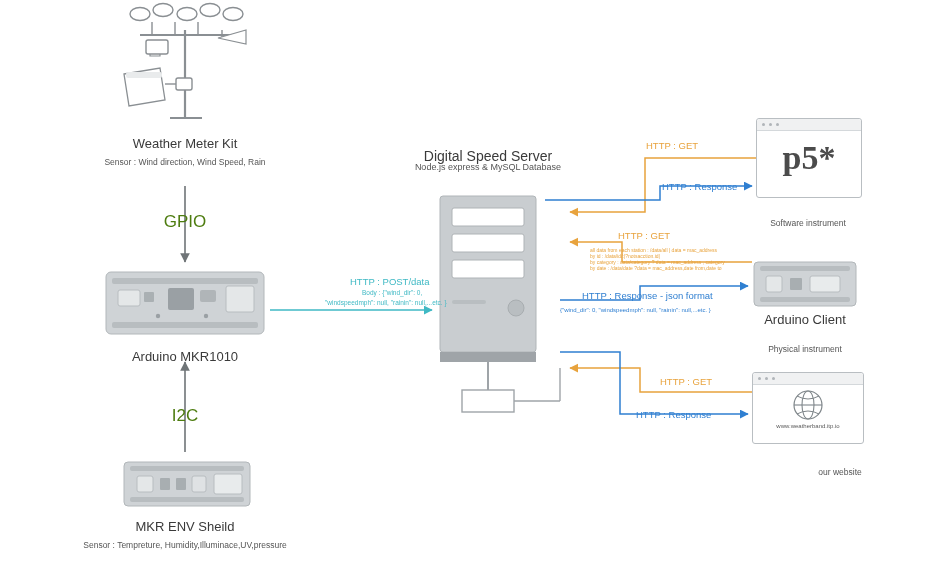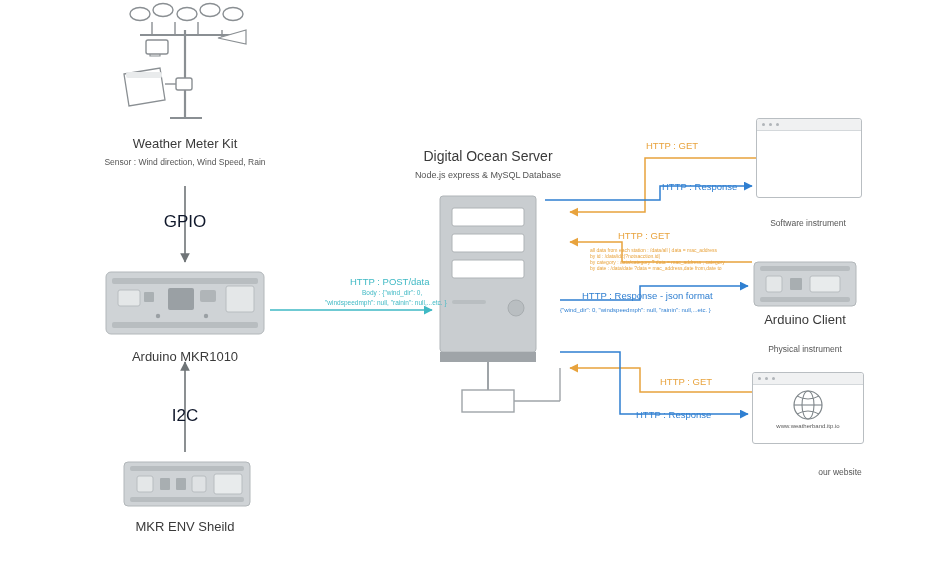--- a/index.html
+++ b/index.html
@@ -26,21 +26,21 @@
     white-space: nowrap;
   }
   .lbl-sub {
     font-size: 8.5px;
     color: #555555;
     text-align: center;
     white-space: nowrap;
   }
   .lbl-big {
     font-size: 17px;
-    color: #0f172a;
+    color: #4d7c0f;
     text-align: center;
     white-space: nowrap;
   }
   .lbl-proto {
     font-size: 9.5px;
     white-space: nowrap;
   }
   .lbl-tiny {
     font-size: 5px;
     line-height: 6px;
@@ -204,20 +204,21 @@
       <rect x="810" y="276" width="30" height="16" rx="2" fill="#e8ebec" stroke="#b8bdc0"></rect>
     </g>
   </svg>
 
   <div class="abs browser" style="left:756px; top:118px; width:104px; height:78px;">
     <div class="browser-bar">
       <span class="dot" style="left:5px;"></span>
       <span class="dot" style="left:12px;"></span>
       <span class="dot" style="left:19px;"></span>
     </div>
+    <div class="p5-logo">p5*</div>
   </div>
 
   <div class="abs browser" style="left:752px; top:372px; width:110px; height:70px;">
     <div class="browser-bar">
       <span class="dot" style="left:5px;"></span>
       <span class="dot" style="left:12px;"></span>
       <span class="dot" style="left:19px;"></span>
     </div>
     <div style="position:relative; height:58px;">
       <svg width="110" height="38" style="display:block; margin:0 auto;">
@@ -234,27 +235,28 @@
   <div class="abs lbl-sub" style="left:70px; top:157px; width:230px;">Sensor : Wind direction, Wind Speed, Rain</div>
   <div class="abs lbl-title" style="left:85px; top:136px; width:200px;">Weather Meter Kit</div>
 
   <div class="abs lbl-big" style="left:135px; top:212px; width:100px;">GPIO</div>
 
   <div class="abs lbl-title" style="left:85px; top:349px; width:200px;">Arduino MKR1010</div>
 
   <div class="abs lbl-big" style="left:135px; top:406px; width:100px;">I2C</div>
 
   <div class="abs lbl-title" style="left:85px; top:519px; width:200px;">MKR ENV Sheild</div>
+  <div class="abs lbl-sub" style="left:55px; top:540px; width:260px;">Sensor : Tempreture, Humidity,Illuminace,UV,pressure</div>
 
   <div class="abs lbl-proto teal" style="left:308px; top:276px;">HTTP : POST/data</div>
   <div class="abs lbl-tiny teal" style="left:320px; top:290px; font-size:6.5px;">Body : {"wind_dir": 0,</div>
   <div class="abs lbl-tiny teal" style="left:283px; top:300px; font-size:6.5px;">"windspeedmph": null, "rainin": null,...etc. }</div>
 
-  <div class="abs lbl-title" style="left:388px; top:148px; width:200px; font-size:14px;">Digital Ocean Server</div>
-  <div class="abs lbl-sub" style="left:388px; top:170px; width:200px; font-size:9px;">Node.js express &amp; MySQL Database</div>
+  <div class="abs lbl-title" style="left:388px; top:148px; width:200px; font-size:14px;">Digital Speed Server</div>
+  <div class="abs lbl-sub" style="left:388px; top:162px; width:200px; font-size:9px;">Node.js express &amp; MySQL Database</div>
 
   <div class="abs lbl-proto orange" style="left:646px; top:140px;">HTTP : GET</div>
   <div class="abs lbl-proto blue" style="left:662px; top:181px;">HTTP : Response</div>
 
   <div class="abs lbl-sub" style="left:728px; top:218px; width:160px;">Software instrument</div>
 
   <div class="abs lbl-proto orange" style="left:618px; top:230px;">HTTP : GET</div>
   <div class="abs lbl-tiny orange" style="left:590px; top:247px;">all data from each station : /data/all | data = mac_address</div>
   <div class="abs lbl-tiny orange" style="left:590px; top:253px;">by id   : /data/id/:|?notsacction.id|</div>
   <div class="abs lbl-tiny orange" style="left:590px; top:259px;">by category : data/category ? data = mac_address , category</div>

